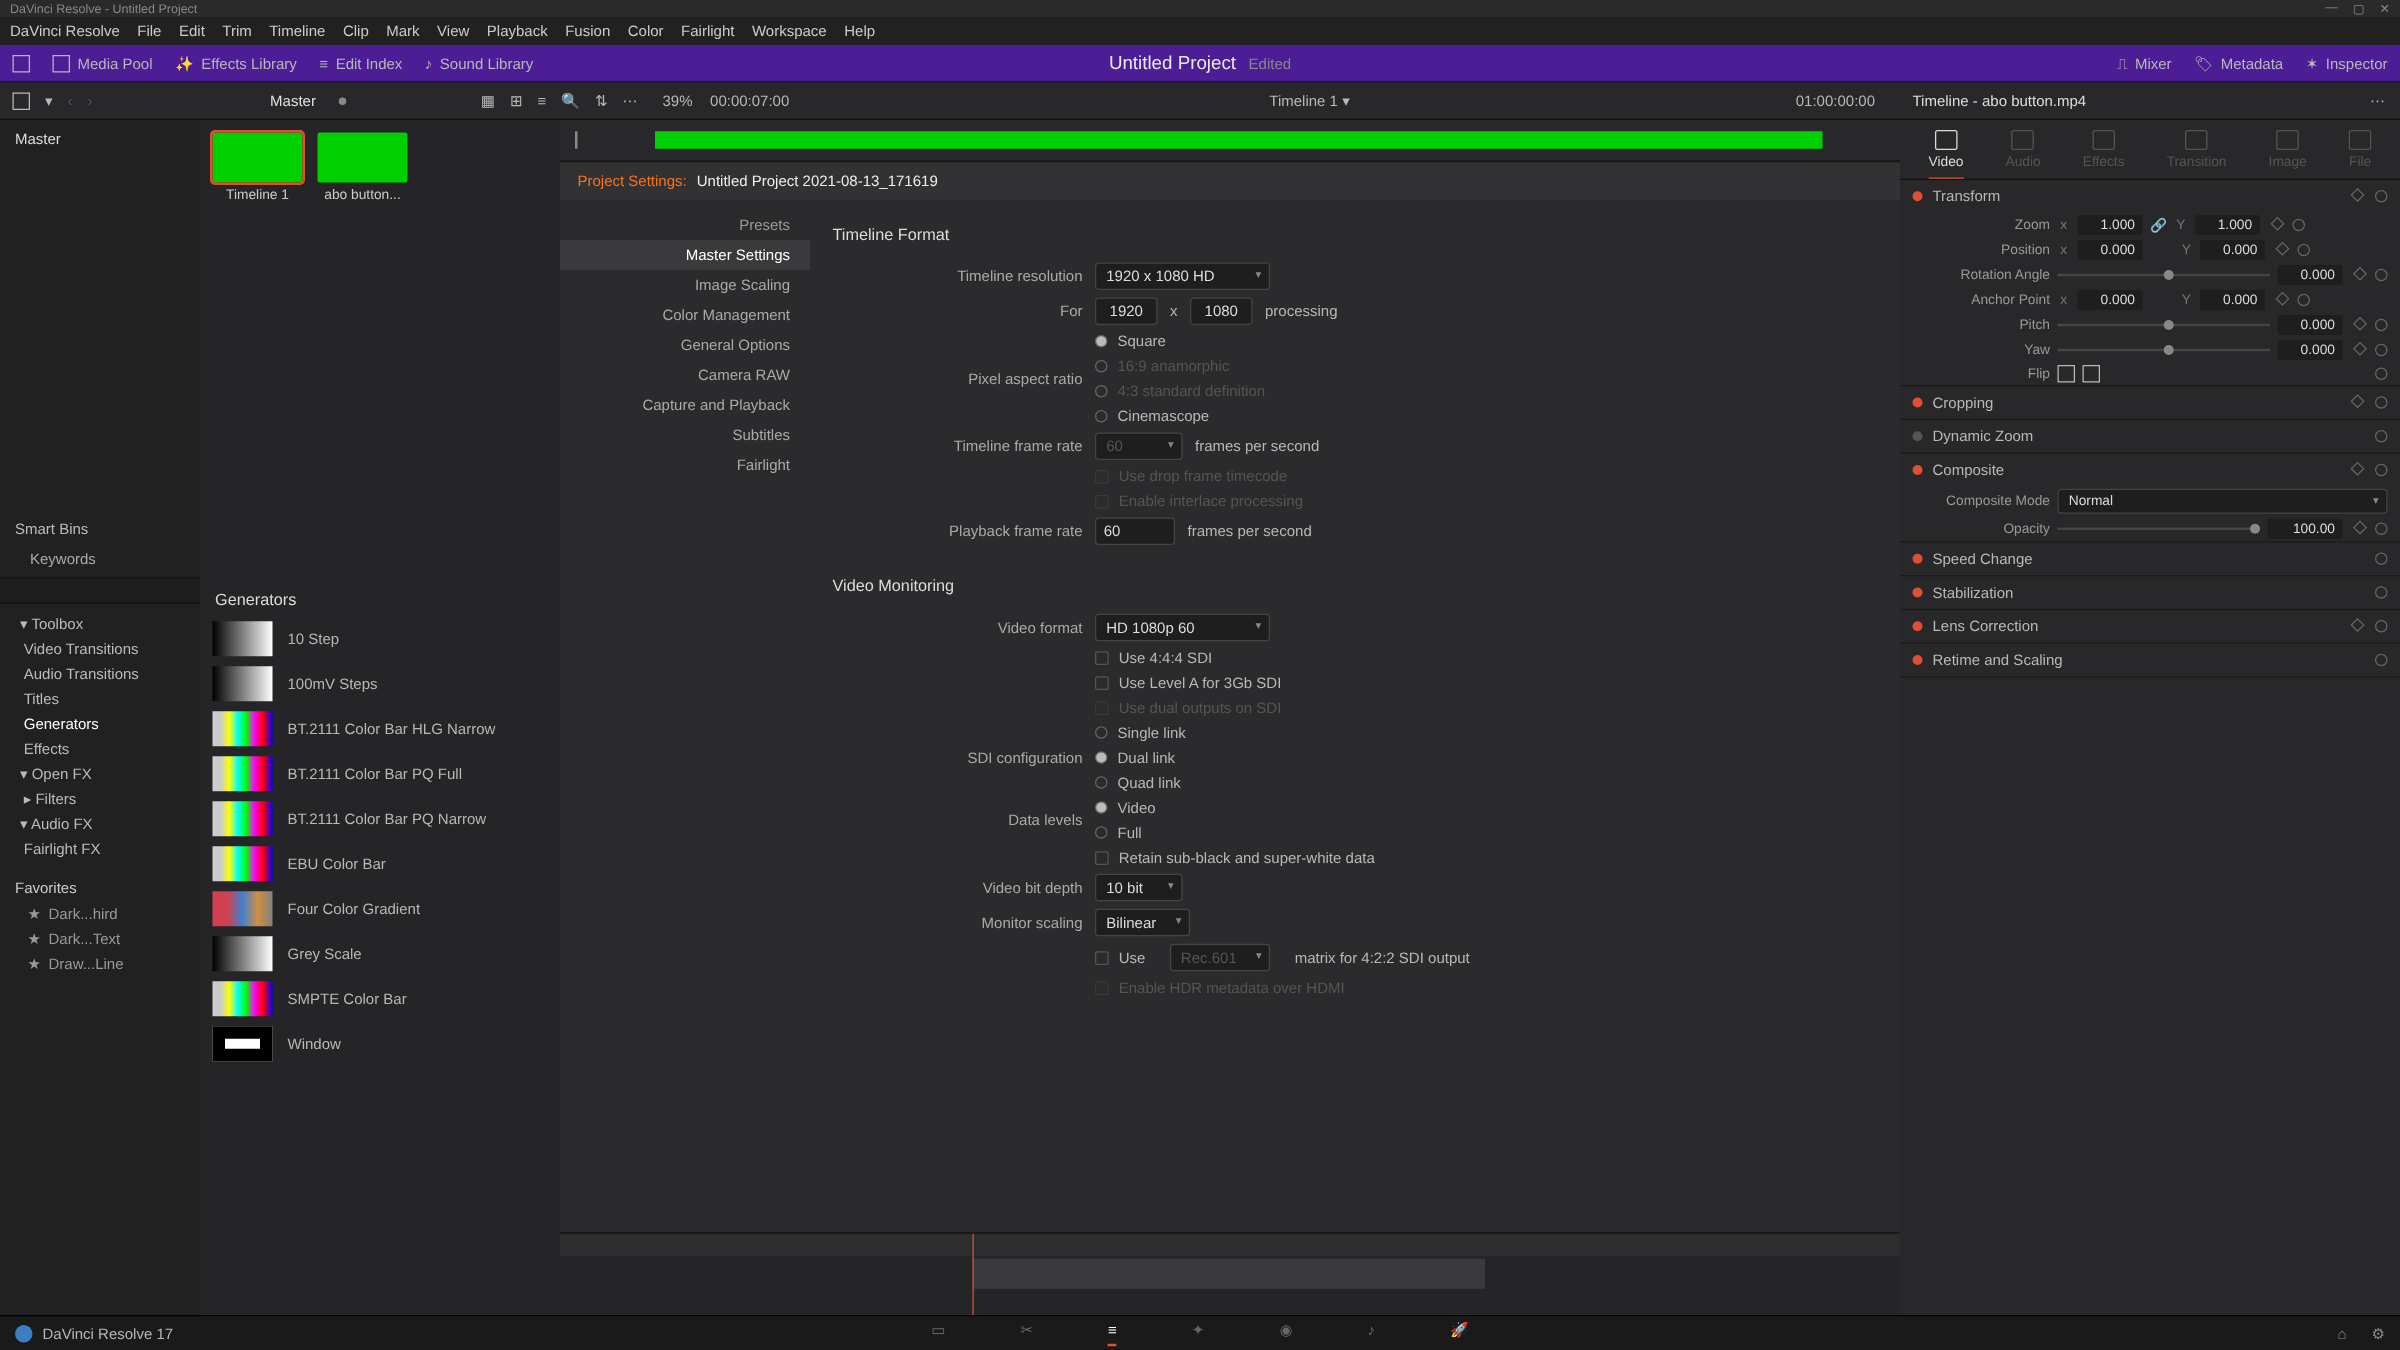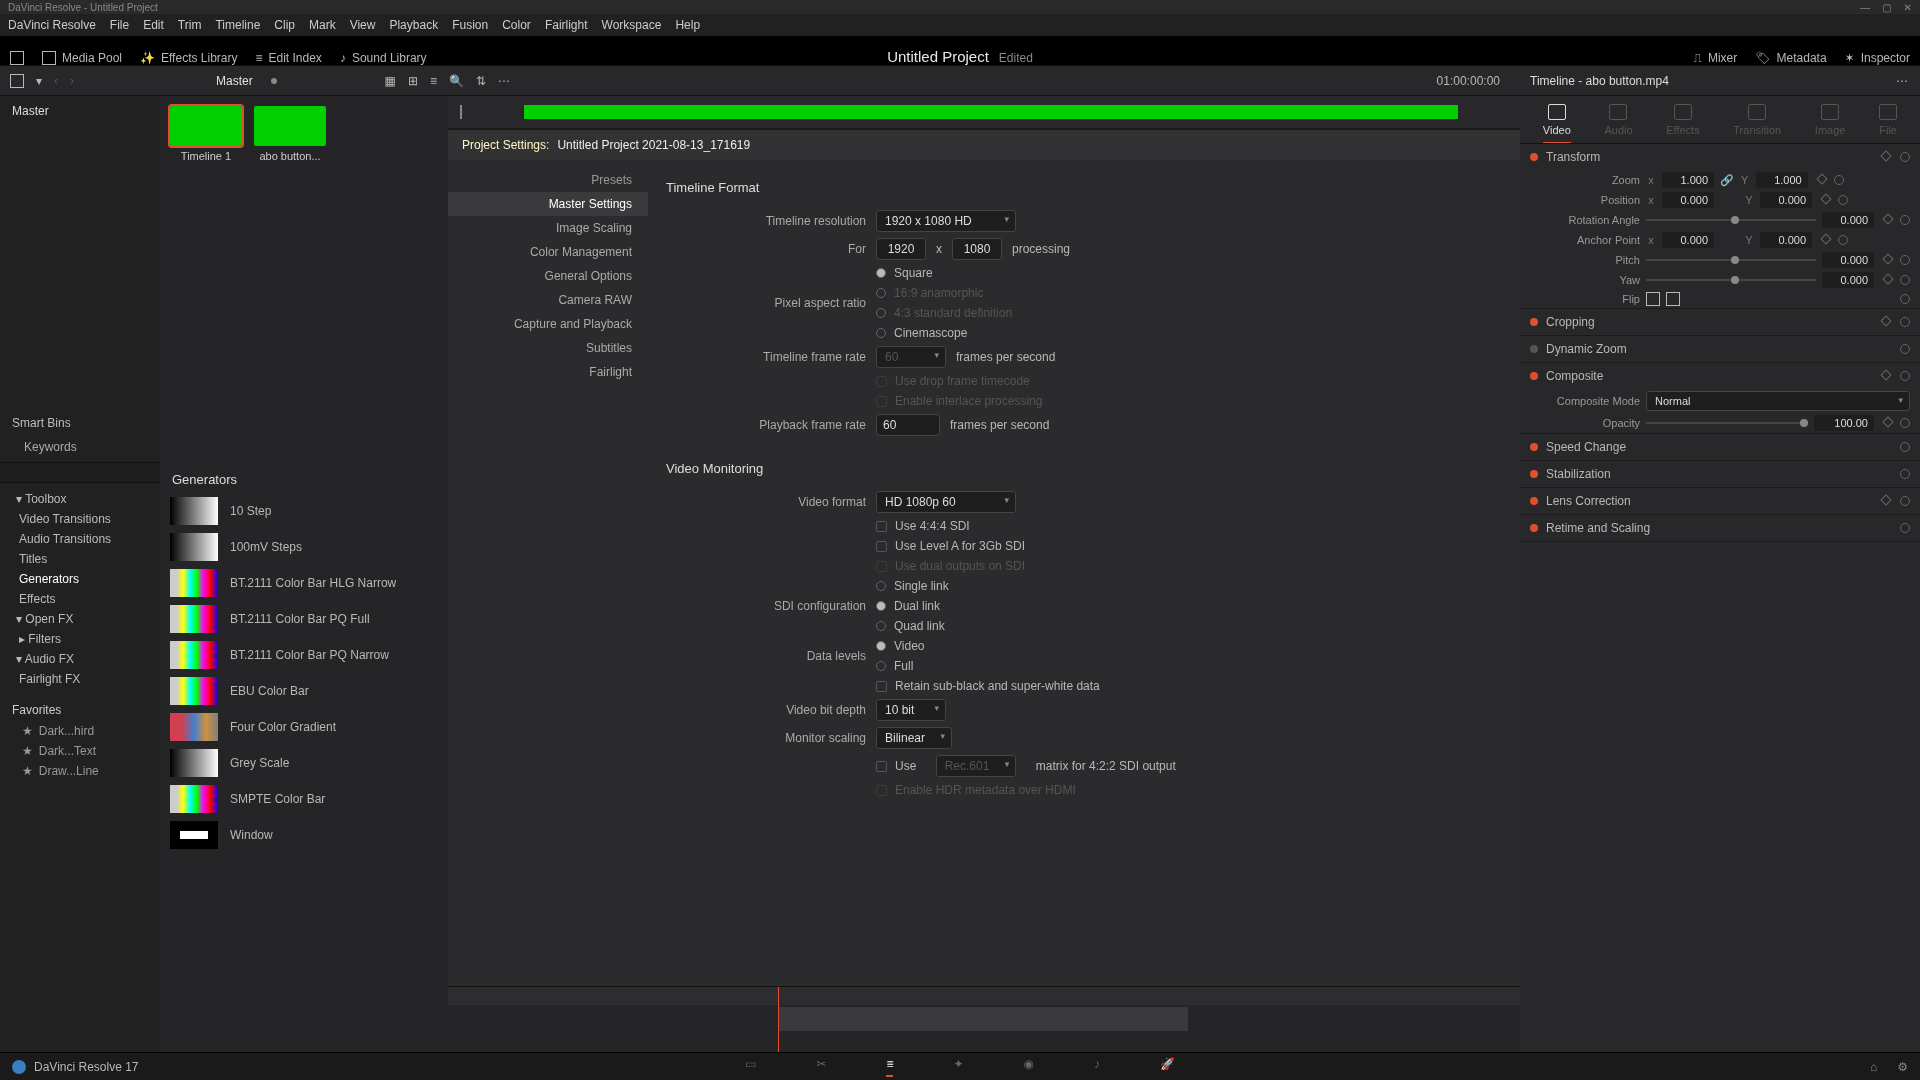--- a/index.html
+++ b/index.html
@@ -1,21 +1,21 @@
 <!DOCTYPE html>
 <html><head>
 <meta charset="utf-8">
 <style>
 * { margin: 0; padding: 0; box-sizing: border-box; font-family: -apple-system, "Segoe UI", Arial, sans-serif; }
 body { background: #1a1a1a; color: #b8b8b8; font-size: 12px; overflow: hidden; width: 1920px; height: 1080px; }
 .title-bar { height: 14px; background: #2a2a2a; display: flex; align-items: center; padding: 0 8px; font-size: 10px; color: #888; }
 .title-bar .controls { margin-left: auto; display: flex; gap: 12px; }
 .menu-bar { height: 22px; background: #212121; display: flex; align-items: center; gap: 14px; padding: 0 8px; color: #ccc; font-size: 12px; }
 .menu-bar span { cursor: default; }
-.tool-bar { height: 30px; background: #000000; display: flex; align-items: flex-end; padding: 0 10px; border-bottom: 1px solid #111; }
+.tool-bar { height: 30px; background: #4c1d95; display: flex; align-items: center; padding: 0 10px; border-bottom: 1px solid #111; }
 .tool-bar .left-tools { display: flex; align-items: center; gap: 18px; }
 .tool-bar .tool-item { display: flex; align-items: center; gap: 6px; }
 .tool-bar .center { position: absolute; left: 50%; transform: translateX(-50%); display: flex; align-items: baseline; gap: 10px; }
 .tool-bar .center .proj { color: #e8e8e8; font-size: 15px; }
 .tool-bar .center .edited { color: #888; font-size: 12px; }
 .tool-bar .right-tools { margin-left: auto; display: flex; gap: 18px; }
 .sub-bar { height: 30px; background: #28282a; display: flex; align-items: center; border-bottom: 1px solid #111; }
 .sub-bar .left { display: flex; align-items: center; gap: 12px; padding: 0 10px; width: 520px; }
 .sub-bar .master-label { color: #e0e0e0; padding-left:130px; }
 .sub-bar .dot { width: 6px; height: 6px; border-radius: 50%; background: #888; margin-left: 6px; }
@@ -55,21 +55,21 @@
 .center-col { flex: 1; background: #1a1a1a; position: relative; }
 .viewer-strip { height: 32px; background: #28282a; display:flex; align-items:center; padding:0 12px; }
 .viewer-strip .skip { width:14px; height:14px; border-left:2px solid #888; }
 .viewer-strip .track { flex:1; height:14px; background:#00d000; margin:0 50px; }
 .timeline-railarea { position:absolute; bottom:30px; left:0; right:0; height:70px; background:#252527; border-top:1px solid #111; }
 .timeline-railarea .ruler { height:18px; background:#2d2d30; }
 .timeline-railarea .playhead { position:absolute; top:0; bottom:0; left:330px; width:1px; background:#e05030; }
 .timeline-railarea .seg { position:absolute; top:20px; left:330px; width:410px; height:24px; background:#3a3a3e; }
 .dialog { position: absolute; top: 34px; left: 0; right: 0; bottom: 100px; background: #2b2b2d; display: flex; flex-direction: column; }
 .dialog-hdr { padding: 8px 14px; background: #323234; display:flex; gap:8px; align-items:baseline; }
-.dialog-hdr .lbl { color:#fef9c3; }
+.dialog-hdr .lbl { color:#f97316; }
 .dialog-hdr .name { color:#eee; }
 .dialog-body { display: flex; flex: 1; overflow: hidden; }
 .dialog-nav { width: 200px; padding: 8px 0; }
 .dialog-nav .nav-item { padding: 5px 16px; text-align: right; color: #aaa; }
 .dialog-nav .nav-item.top { color: #999; }
 .dialog-nav .nav-item.active { color: #fff; background: #3a3a3c; }
 .dialog-content { flex: 1; padding: 0 18px 8px; overflow-y:auto;margin-top:12px; }
 .section-title { color: #ddd; padding: 8px 0 12px; font-size: 13px; }
 .form-row { display: flex; align-items: center; padding: 3px 0; gap: 10px; }
 .form-row .label { width: 200px; text-align: right; color: #aaa; }
@@ -195,20 +195,25 @@
     <span style="color:#555">›</span>
     <span class="master-label">Master</span>
     <span class="dot"></span>
     <span style="margin-left:auto">▦</span>
     <span>⊞</span>
     <span>≡</span>
     <span>🔍</span>
     <span>⇅</span>
     <span>⋯</span>
   </div>
+  <div class="center">
+    <span>39%</span>
+    <span>00:00:07:00</span>
+    <span style="padding-left:370px"><span>Timeline 1</span> <span>▾</span></span>
+  </div>
   <span class="tc-right">01:00:00:00</span>
   <span class="insp-title">Timeline - abo button.mp4</span>
   <span style="position:absolute; right:12px">⋯</span>
 </div>
 
 <div class="main">
   <div class="left-col">
     <div class="top">
       <div class="hdr">Master</div>
       <div style="height:280px"></div>

